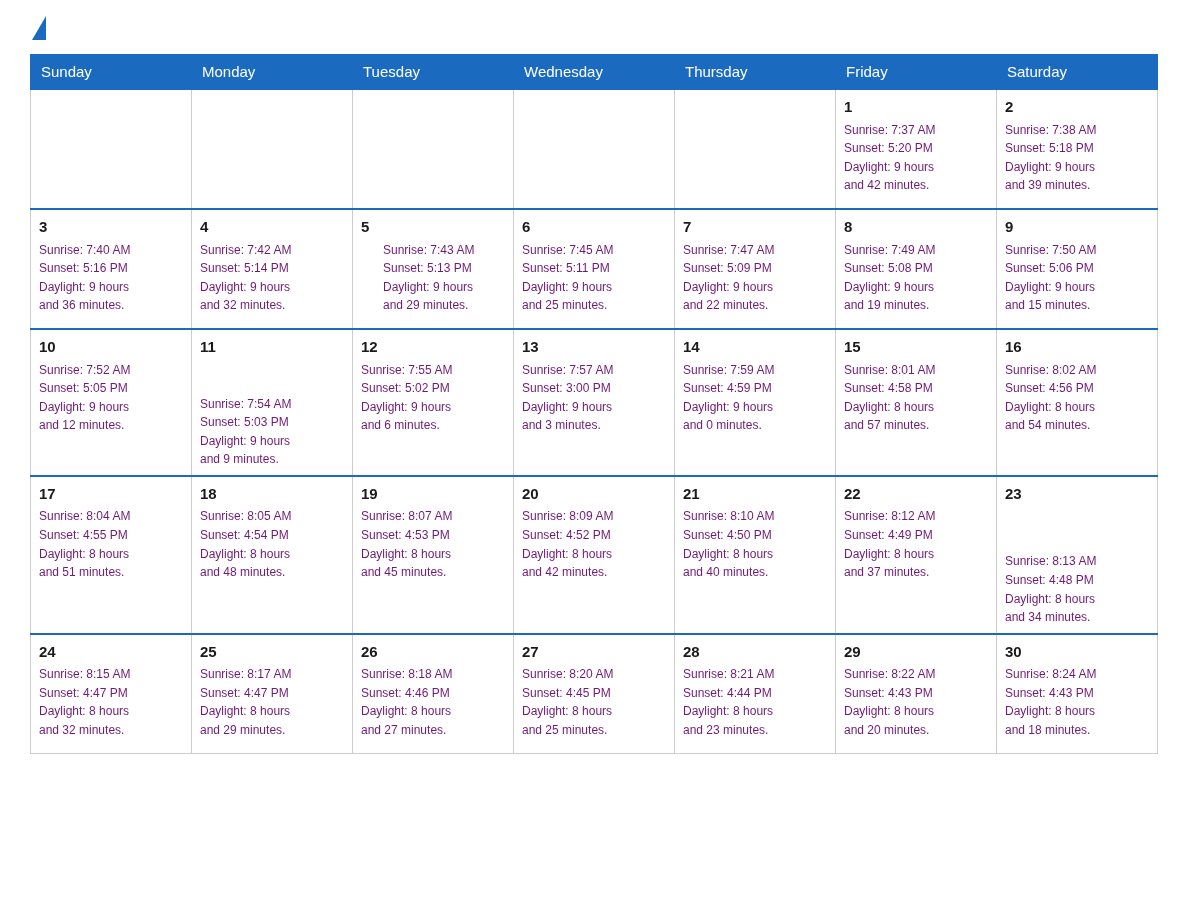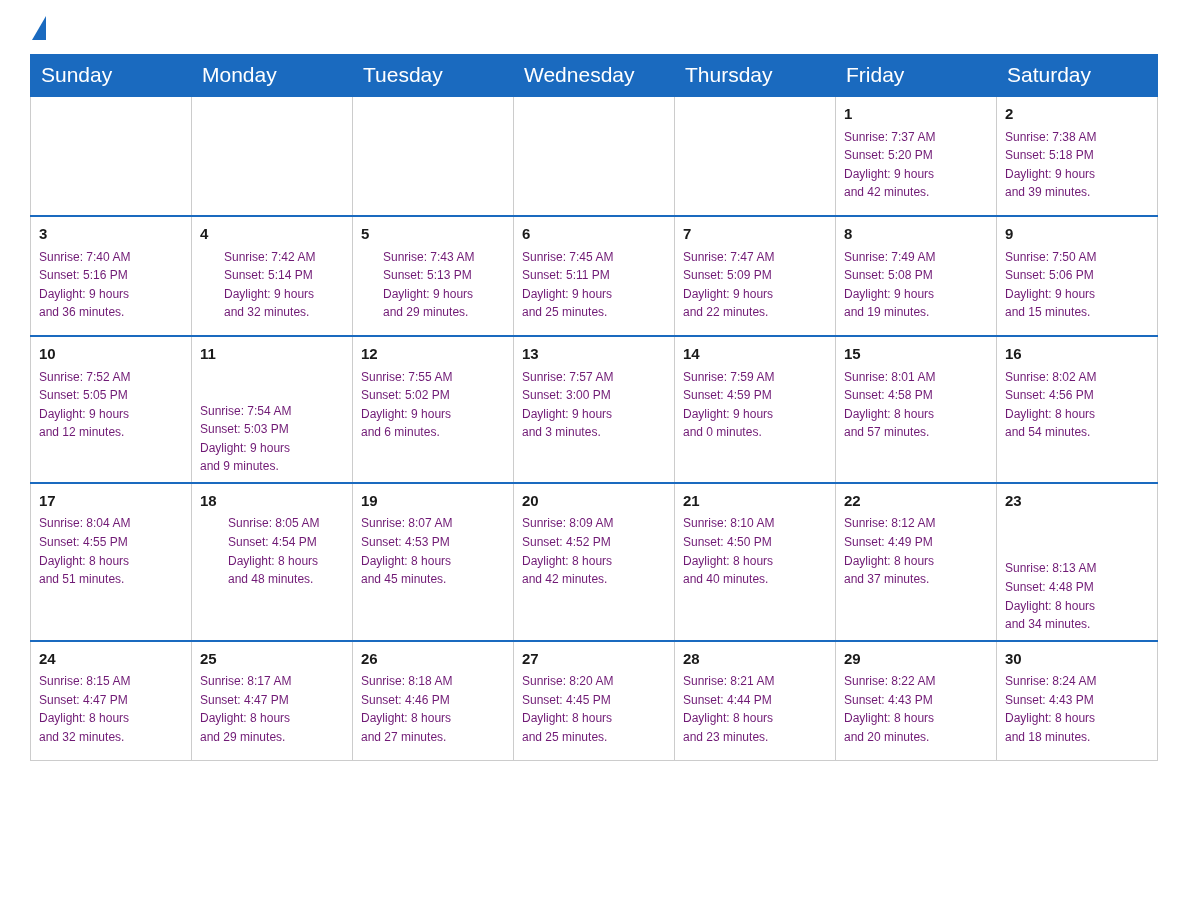--- a/index.html
+++ b/index.html
@@ -63,21 +63,21 @@
       margin-top: 4px;
     }
     .calendar {
       width: 100%;
       border-collapse: collapse;
       table-layout: fixed;
     }
     .calendar th {
       background-color: #1a6abf;
       color: #fff;
-      font-size: 21px;
+      font-size: 15px;
       font-weight: normal;
       padding: 8px 10px;
       text-align: left;
       border: 1px solid #1a6abf;
     }
     .calendar td {
       vertical-align: top;
       padding: 6px 8px;
       border: 1px solid #ccc;
       font-size: 12.5px;
@@ -158,21 +158,21 @@
       <tr class="week-row">
         <td>
           <span class="day-number">3</span>
           <div class="day-info" style="white-space: pre-line;">Sunrise: 7:40 AM
 Sunset: 5:16 PM
 Daylight: 9 hours
 and 36 minutes.</div>
         </td>
         <td>
           <span class="day-number">4</span>
-          <div class="day-info" style="white-space: pre-line; margin-left: 24px;">Sunrise: 7:42 AM
+          <div class="day-info" style="white-space: pre-line;">Sunrise: 7:42 AM
 Sunset: 5:14 PM
 Daylight: 9 hours
 and 32 minutes.</div>
         </td>
         <td>
           <span class="day-number">5</span>
           <div class="day-info" style="white-space: pre-line; margin-left: 22px;">Sunrise: 7:43 AM
 Sunset: 5:13 PM
 Daylight: 9 hours
 and 29 minutes.</div>
@@ -260,21 +260,21 @@
       <tr class="week-row">
         <td>
           <span class="day-number">17</span>
           <div class="day-info" style="white-space: pre-line;">Sunrise: 8:04 AM
 Sunset: 4:55 PM
 Daylight: 8 hours
 and 51 minutes.</div>
         </td>
         <td>
           <span class="day-number">18</span>
-          <div class="day-info" style="white-space: pre-line; margin-left: 28px;">Sunrise: 8:05 AM
+          <div class="day-info" style="white-space: pre-line;">Sunrise: 8:05 AM
 Sunset: 4:54 PM
 Daylight: 8 hours
 and 48 minutes.</div>
         </td>
         <td>
           <span class="day-number">19</span>
           <div class="day-info" style="white-space: pre-line;">Sunrise: 8:07 AM
 Sunset: 4:53 PM
 Daylight: 8 hours
 and 45 minutes.</div>

